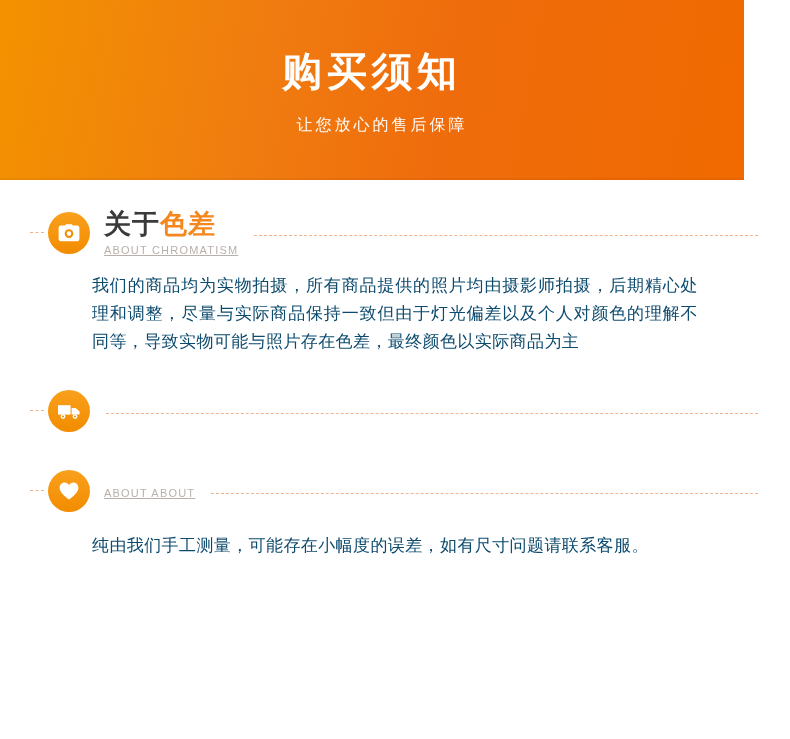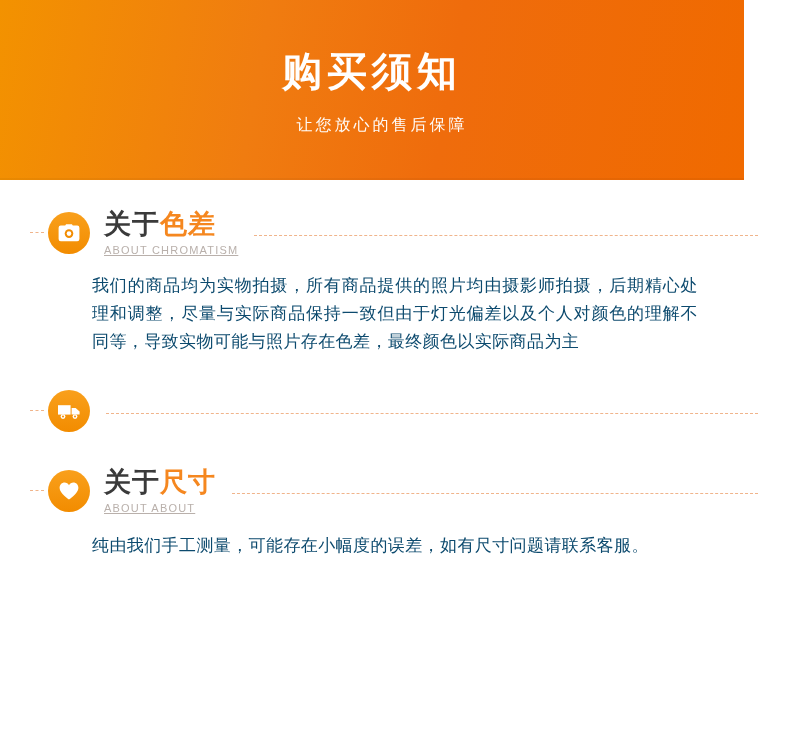--- a/index.html
+++ b/index.html
@@ -196,21 +196,20 @@
 
     <div class="section">
       <div class="sec-head">
         <div class="dash-line left-stub"></div>
         <div class="icon-circle">
           <svg width="22" height="20" viewBox="0 0 22 20" aria-hidden="true">
             <path d="M11 18.4 C11 18.4 1.6 12.4 1.6 6.9 C1.6 3.8 3.9 1.6 6.6 1.6 C8.5 1.6 10.1 2.7 11 4.3 C11.9 2.7 13.5 1.6 15.4 1.6 C18.1 1.6 20.4 3.8 20.4 6.9 C20.4 12.4 11 18.4 11 18.4 Z" fill="#ffffff"></path>
           </svg>
         </div>
         <div class="head-text">
-          <div class="head-cn"><span>关于</span><span class="accent">尺寸</span></div>
           <div class="head-en">ABOUT ABOUT</div>
         </div>
         <div class="dash-line"></div>
       </div>
       <div class="body-text size-text">纯由我们手工测量，可能存在小幅度的误差，如有尺寸问题请联系客服。</div>
     </div>
 
   </div>
 </div>
 

